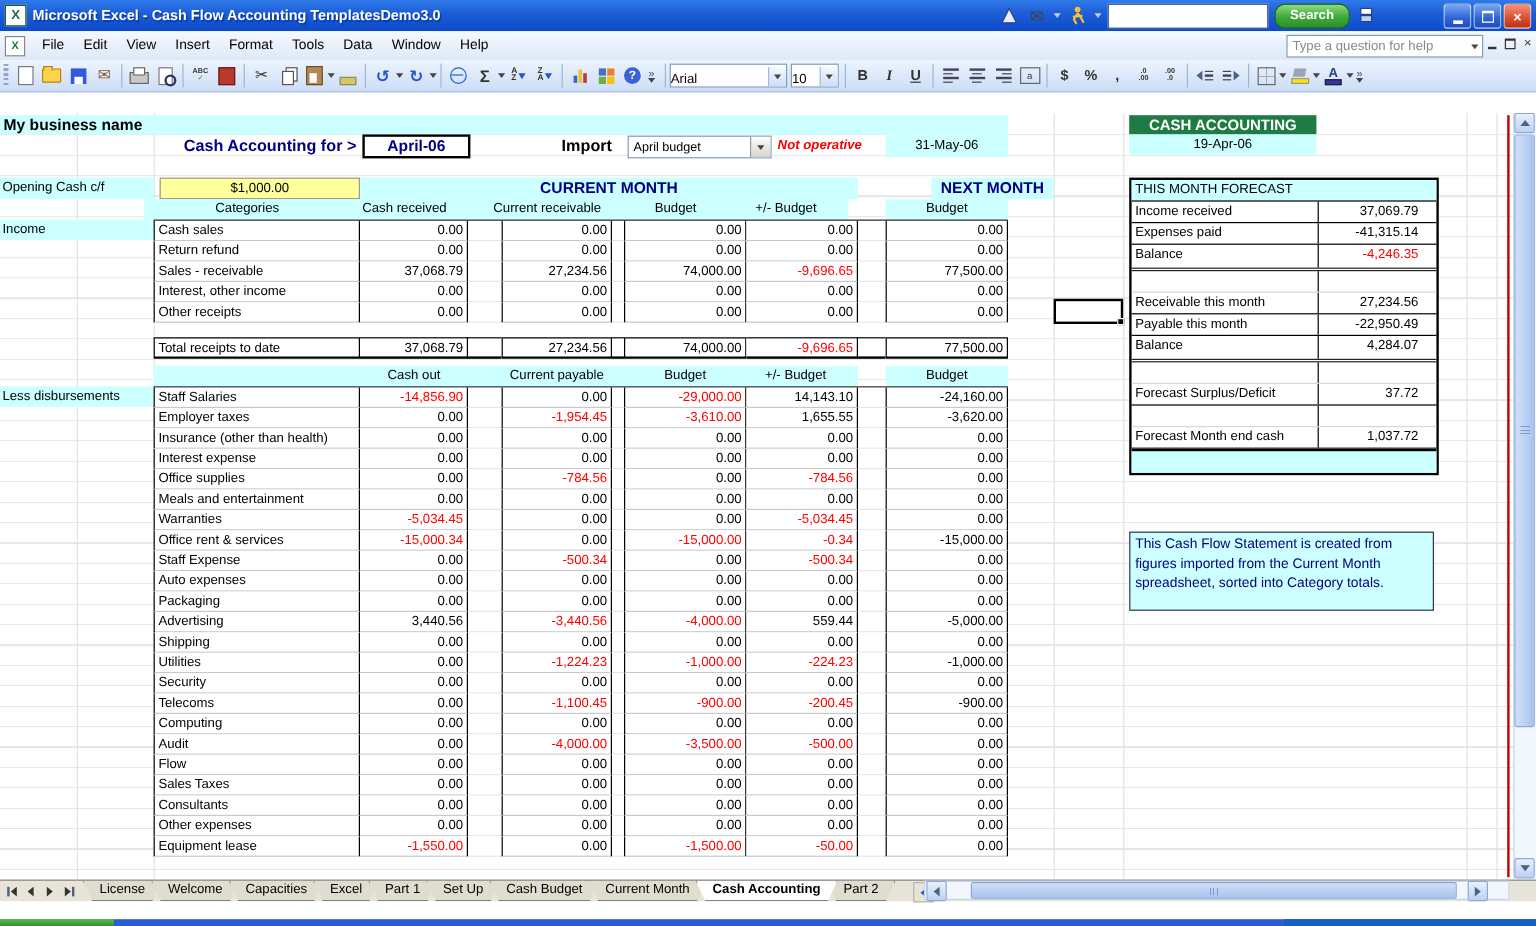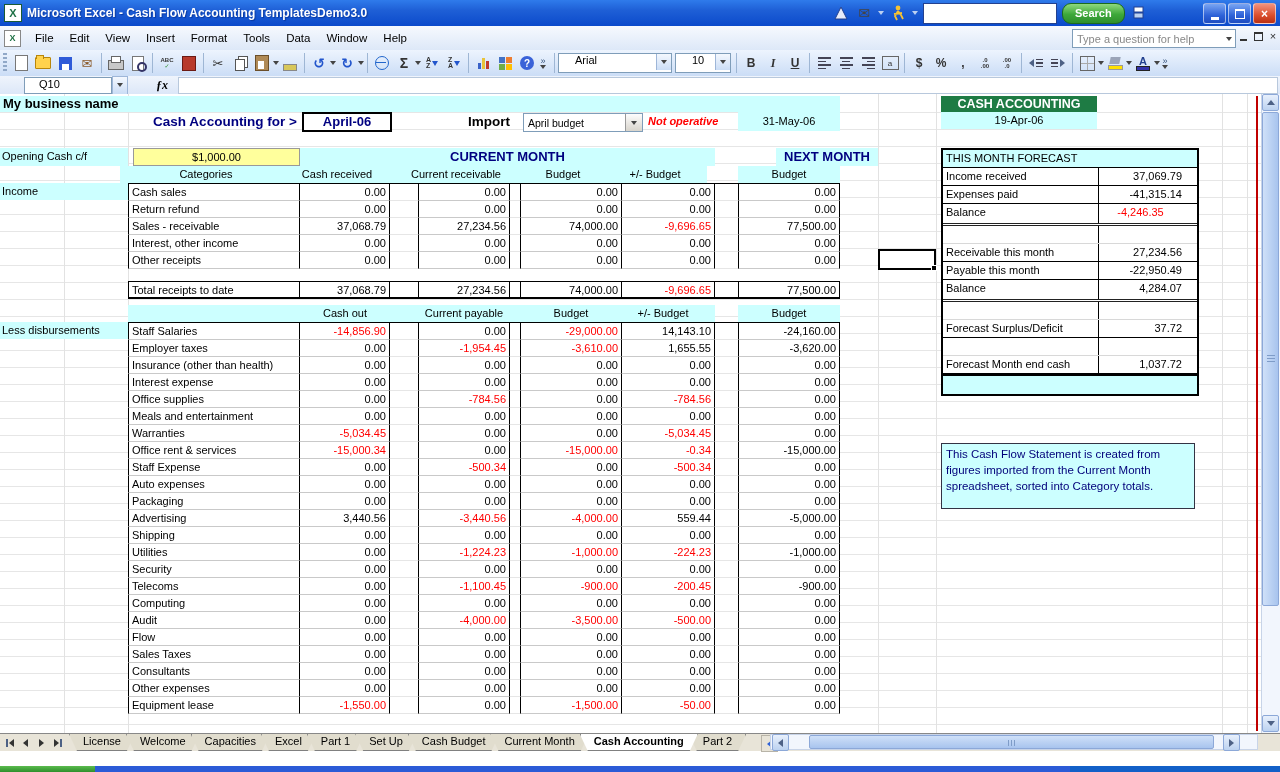--- a/index.html
+++ b/index.html
@@ -65,21 +65,21 @@
   .i-draw{display:grid;grid-template-columns:6px 6px;grid-template-rows:6px 6px;gap:1px;}
   .i-draw i{display:block;}
   .i-help{width:14px;height:14px;border-radius:50%;background:#3A62D8;color:#fff;font-size:10px;font-weight:bold;
     display:flex;align-items:center;justify-content:center;}
   .two-line{display:flex;flex-direction:column;align-items:center;font-size:6px;line-height:6px;color:#333;font-weight:bold;}
   .sorticon{display:flex;align-items:center;}
   .sorticon .lets{display:flex;flex-direction:column;font-size:7px;line-height:6px;font-weight:bold;color:#333;}
   .dar{width:0;height:0;border-left:3px solid transparent;border-right:3px solid transparent;border-top:5px solid #2255CC;margin-left:1px;}
   .overflow{margin-left:2px;display:flex;flex-direction:column;align-items:center;color:#33507A;font-size:9px;line-height:7px;}
   
-  .combo{height:18px;background:#fff;border:1px solid #7F9DB9;display:flex;align-items:flex-start;font-size:11px;padding-left:16px;}
+  .combo{height:18px;background:#fff;border:1px solid #7F9DB9;display:flex;align-items:flex-end;font-size:11px;padding-left:0;}
   .combo .btn{margin-left:auto;width:14px;height:16px;background:linear-gradient(#F4F8FE,#CBDDF6);
     border-left:1px solid #9EB6D8;display:flex;align-items:center;justify-content:center;}
   .fmt-letter{font-size:12px;font-weight:bold;color:#333;}
   .al{width:13px;display:flex;flex-direction:column;gap:2px;}
   .al i{display:block;height:1.5px;background:#445;}
   .al.l{align-items:flex-start}.al.c{align-items:center}.al.r{align-items:flex-end}
   .al .w1{width:13px}.al .w2{width:8px}
   .i-merge{width:15px;height:12px;border:1px solid #666;font-size:8px;display:flex;align-items:center;justify-content:center;color:#333;}
   .i-borders{width:13px;height:13px;border:1px solid #666;
     background:linear-gradient(to right,transparent 6px,#AAA 6px 7px,transparent 7px),
@@ -122,21 +122,21 @@
   .hdr-band{position:absolute;height:17px;background:#CCFFFF;font-size:11px;line-height:17px;}
   .hdr-band span{position:absolute;text-align:center;white-space:nowrap;}
   
   #forecast{position:absolute;left:941px;top:54px;width:254px;border:2px solid #000;background:#fff;}
   #forecast .fhead{height:17px;background:#CCFFFF;border-bottom:1px solid #000;font-size:11px;line-height:17px;padding-left:3px;}
   .f-row{display:flex;height:17px;border-bottom:1px solid #000;font-size:11px;line-height:16px;}
   .f-row.blank{border-bottom:1px solid #D8D8D8;}
   .f-row.thick{border-bottom:3px double #222;height:19px;}
   .f-label{width:152px;padding-left:3px;border-right:1px solid #000;overflow:hidden;white-space:nowrap;}
   .f-value{flex:1;text-align:right;padding-right:15px;}
-  .f-value.red{color:#FF0000;text-align:center;}
+  .f-value.red{color:#FF0000;}
   #forecast .ffoot{height:18px;background:#CCFFFF;border-top:2px solid #000;}
   
   #notebox{position:absolute;left:941px;top:349px;width:254px;height:66px;background:#CCFFFF;border:1px solid #334;
     font-size:11.5px;line-height:16px;color:#00007A;padding:2px 4px;box-sizing:border-box;}
   
   #selcell{position:absolute;left:878px;top:155px;width:58px;height:21px;border:2px solid #000;background:#fff;box-sizing:border-box;}
   #selcell:after{content:"";position:absolute;right:-3px;bottom:-3px;width:4px;height:4px;background:#000;border:1px solid #fff;}
   
   #importdd{position:absolute;left:523px;top:19px;width:120px;height:19px;background:#fff;border:1px solid #7F9DB9;
     box-sizing:border-box;display:flex;align-items:center;font-size:10.5px;padding-left:4px;}
@@ -443,28 +443,20 @@
           <span class="bar"></span>
         </span>
       </span>
     <span class="dd"></span>
     <span class="overflow">
         <span>»</span>
         <span class="dd"></span>
       </span>
   </div>
 
-  <div id="formulabar">
-    <div id="namebox">Q10</div>
-    <div id="namedd">
-        <span class="dd"></span>
-      </div>
-    <div id="fxlbl">ƒx</div>
-    <div id="fmla"></div>
-  </div>
 
   <div id="sheet">
     <div class="vline" style="left:64px;"></div>
     <div class="vline" style="left:128px;"></div>
     <div class="vline" style="left:878px;"></div>
     <div class="vline" style="left:936px;"></div>
     <div class="vline" style="left:1222px;"></div>
     <div class="vline" style="left:1247px;"></div>
     <div class="abs" style="left:1256px;top:2px;height:635px;width:2px;background:#C00000;"></div>
 

